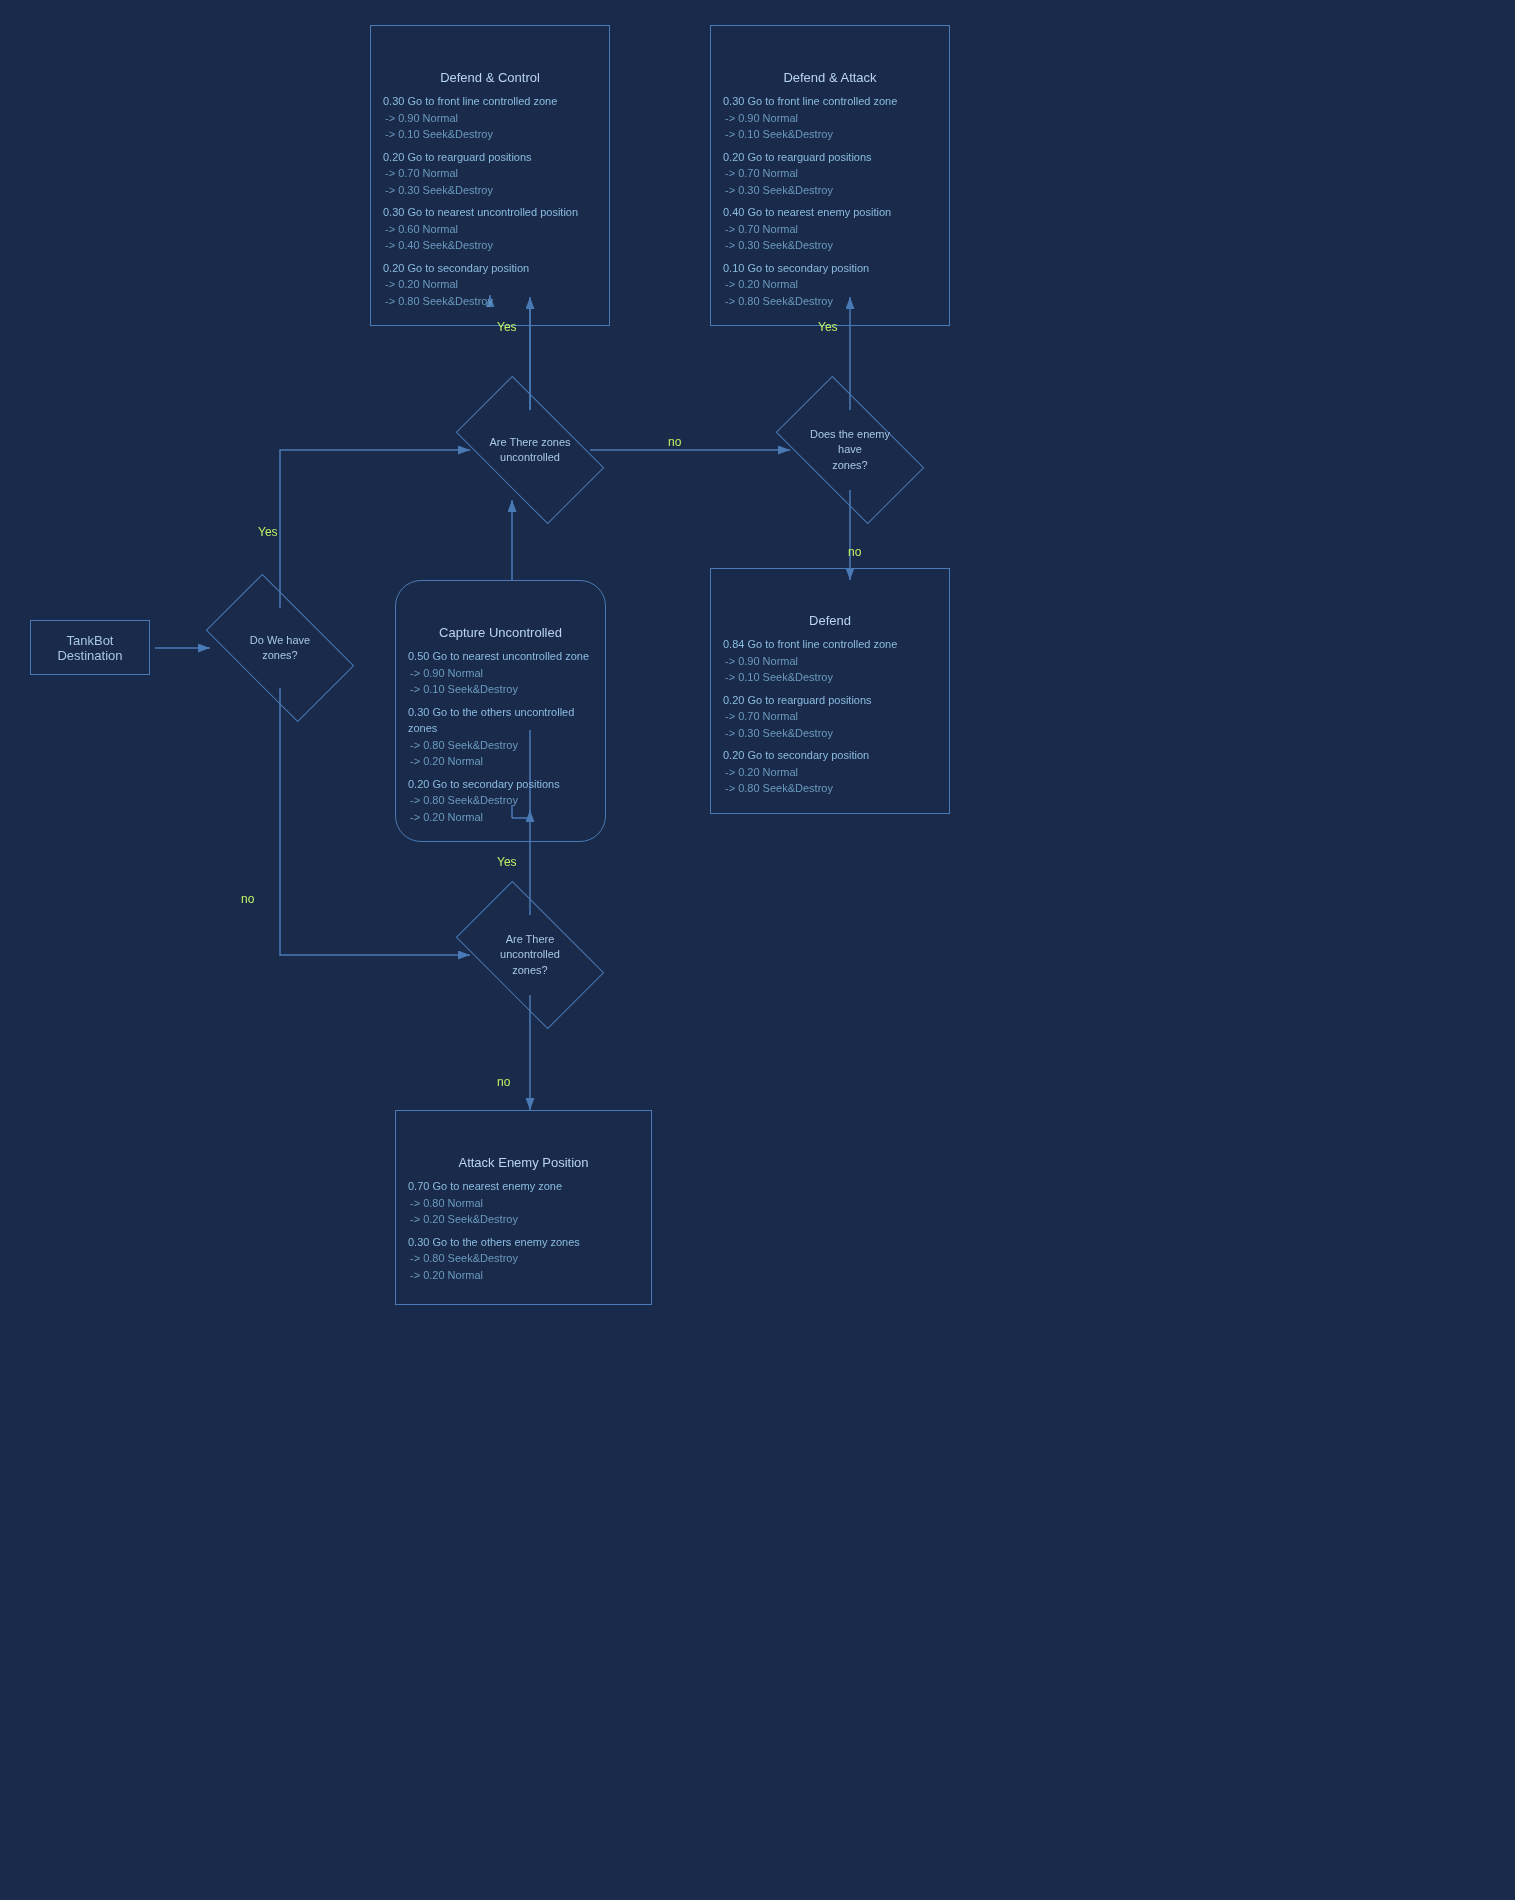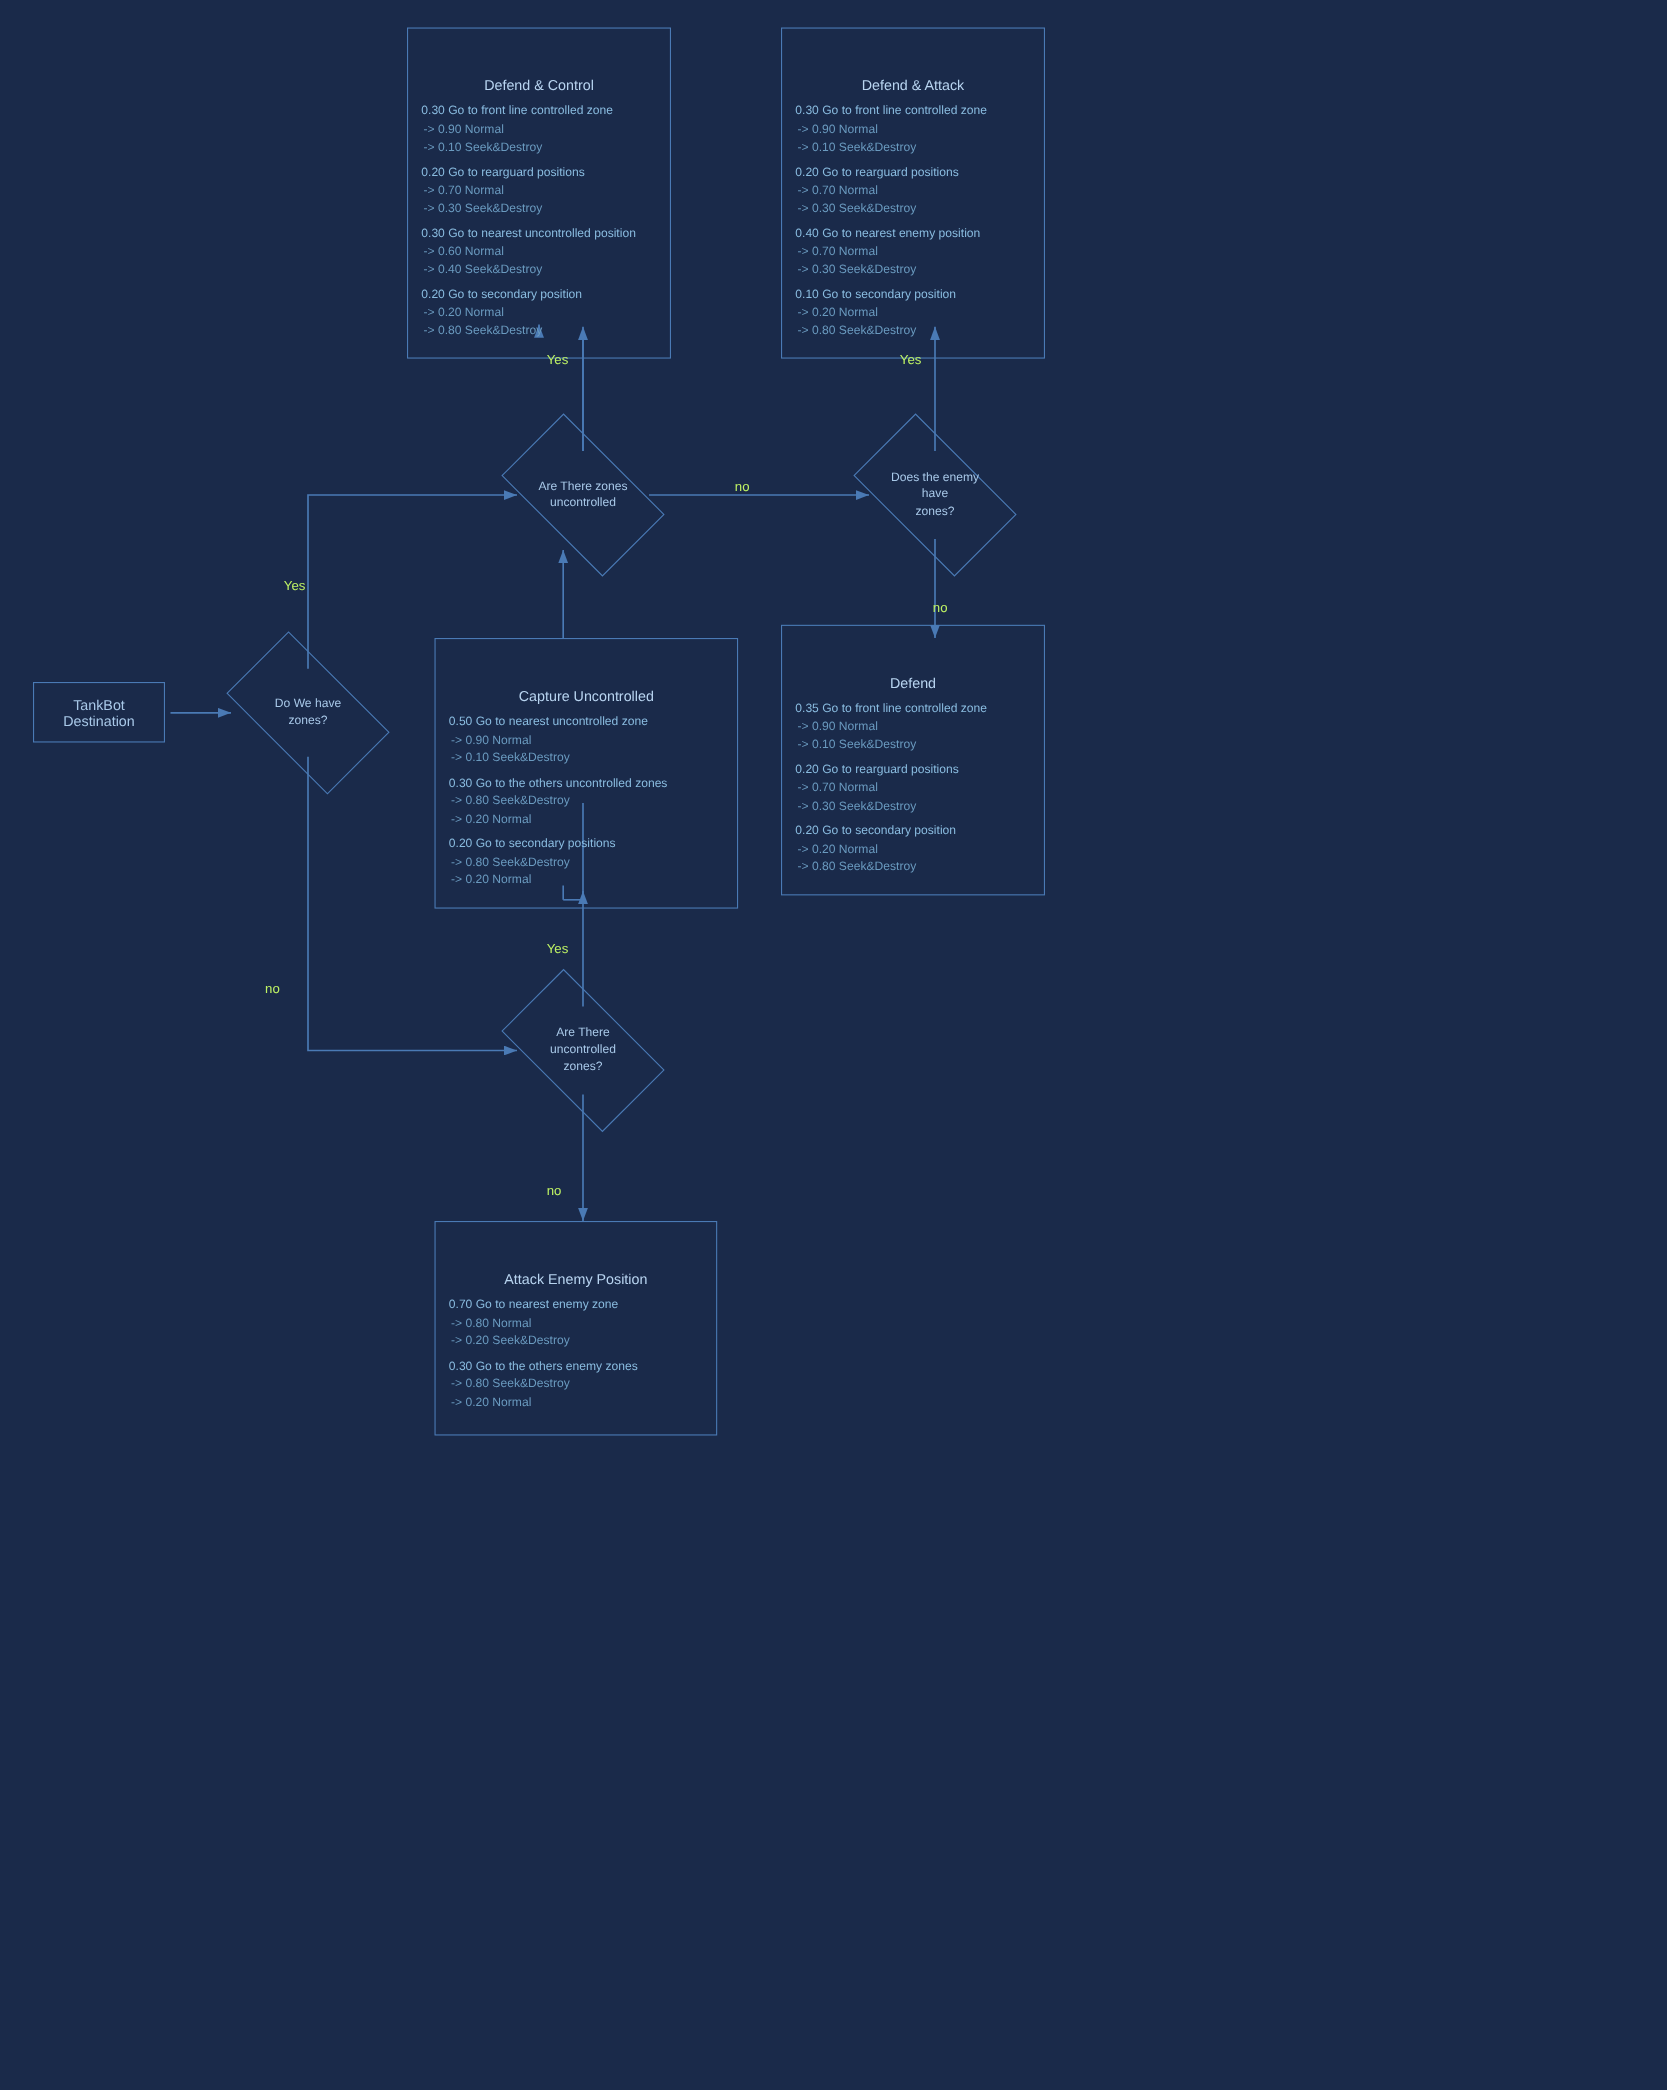--- a/index.html
+++ b/index.html
@@ -219,21 +219,21 @@
         <div class="sub-line">-&gt; 0.30 Seek&amp;Destroy</div>
       </div>
       <div class="entry">
         <div class="main-line">0.10 Go to secondary position</div>
         <div class="sub-line">-&gt; 0.20 Normal</div>
         <div class="sub-line">-&gt; 0.80 Seek&amp;Destroy</div>
       </div>
     </div>
   </div>
 
-  <div class="flow-box" style="left:395px; top:580px; width:276px; min-height:220px;">
+  <div class="flow-box" style="left:395px; top:580px; width:211px; min-height:220px;border-radius:26px;">
     <div class="box-title">Capture Uncontrolled</div>
     <div class="box-content">
       <div class="entry">
         <div class="main-line">0.50 Go to nearest uncontrolled zone</div>
         <div class="sub-line">-&gt; 0.90 Normal</div>
         <div class="sub-line">-&gt; 0.10 Seek&amp;Destroy</div>
       </div>
       <div class="entry">
         <div class="main-line">0.30 Go to the others uncontrolled zones</div>
         <div class="sub-line">-&gt; 0.80 Seek&amp;Destroy</div>
@@ -244,21 +244,21 @@
         <div class="sub-line">-&gt; 0.80 Seek&amp;Destroy</div>
         <div class="sub-line">-&gt; 0.20 Normal</div>
       </div>
     </div>
   </div>
 
   <div class="flow-box" style="left:710px; top:568px; width:240px; min-height:210px;">
     <div class="box-title">Defend</div>
     <div class="box-content">
       <div class="entry">
-        <div class="main-line">0.35 Go to front line controlled zone</div>
+        <div class="main-line">0.84 Go to front line controlled zone</div>
         <div class="sub-line">-&gt; 0.90 Normal</div>
         <div class="sub-line">-&gt; 0.10 Seek&amp;Destroy</div>
       </div>
       <div class="entry">
         <div class="main-line">0.20 Go to rearguard positions</div>
         <div class="sub-line">-&gt; 0.70 Normal</div>
         <div class="sub-line">-&gt; 0.30 Seek&amp;Destroy</div>
       </div>
       <div class="entry">
         <div class="main-line">0.20 Go to secondary position</div>

